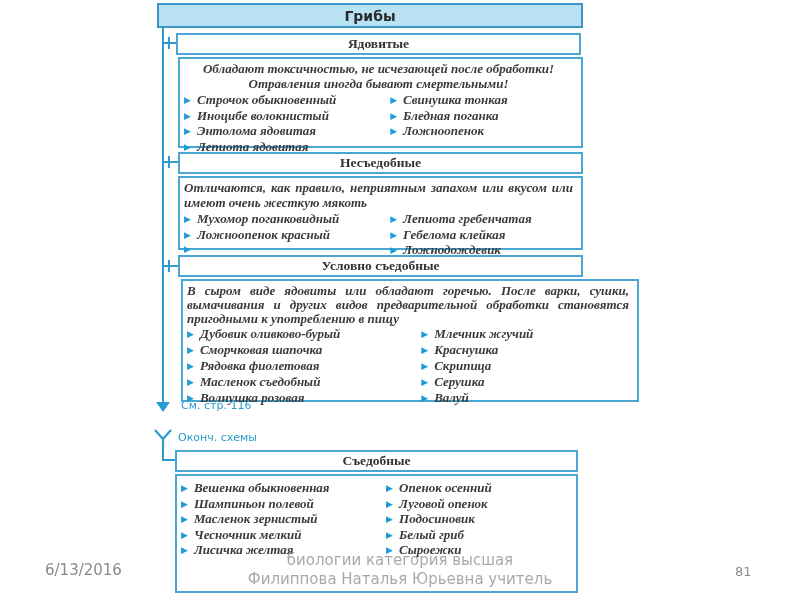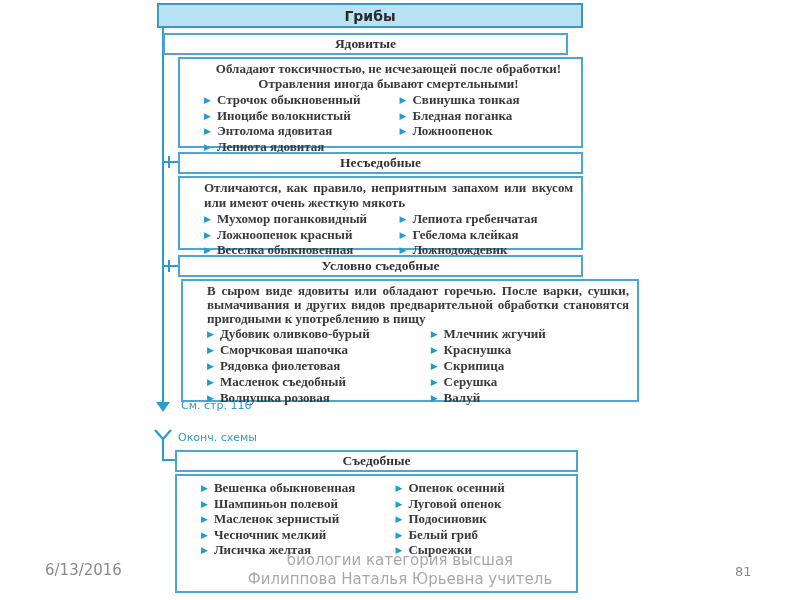--- a/index.html
+++ b/index.html
@@ -21,21 +21,21 @@
   .blue-label{position:absolute;font-family:"DejaVu Sans",sans-serif;font-size:11px;color:#2a9cd0;white-space:nowrap;}
   .fork-icon{position:absolute;left:152px;top:429px;}
   .elbow-v{left:162px;top:446px;width:2px;height:15px;}
   .elbow-h{left:163px;top:459px;width:13px;height:2px;}
 
   
   .sec-header{position:absolute;box-sizing:border-box;background:#ffffff;border:2px solid #4aa6d2;
               display:flex;align-items:center;justify-content:center;
               font-weight:bold;font-size:13.5px;color:#333;}
   .sec-body{position:absolute;box-sizing:border-box;background:#ffffff;border:2px solid #4aa6d2;
-            padding:3px 8px 2px 24px;font-weight:bold;font-size:13px;color:#3a3a3a;line-height:14.6px;}
+            padding:3px 8px 2px 4px;font-weight:bold;font-size:13px;color:#3a3a3a;line-height:14.6px;font-style:italic;}
   .sec-body p{margin:0;}
   .just{text-align:justify;}
   .cent{text-align:center;}
   .cols{display:flex;margin-top:2px;}
   .col-l{width:53%;}
   .col-r{width:47%;}
   .item{display:flex;align-items:baseline;}
   .bullet{color:#1e9cd7;font-size:9px;margin-right:6px;flex:0 0 auto;position:relative;top:-1px;
           font-family:"DejaVu Sans",sans-serif;}
 
@@ -65,21 +65,21 @@
   <div class="arrow-down"></div>
   <div class="blue-label" style="left:181px;top:399px;">См. стр. 116</div>
 
   <svg class="fork-icon" width="22" height="20">
     <path d="M11 19 L11 10 M11 10 L3 1 M11 10 L19 1" stroke="#2a9cd0" stroke-width="2.2" fill="none"></path>
   </svg>
   <div class="blue-label" style="left:178px;top:431px;">Оконч. схемы</div>
   <div class="line elbow-v"></div>
   <div class="line elbow-h"></div>
 
-  <div class="sec-header" style="left:163px;top:33px;width:405px;height:22px;">
+  <div class="sec-header" style="left:176px;top:33px;width:405px;height:22px;">
     <span>Ядовитые</span>
   </div>
   <div class="sec-body" style="left:178px;top:57px;width:405px;height:91px;">
     <p class="cent">Обладают токсичностью, не исчезающей после обработки!</p>
     <p class="cent">Отравления иногда бывают смертельными!</p>
     <div class="cols">
       <div class="col-l">
           <div class="item">
             <span class="bullet">▶</span>
             <span>Строчок обыкновенный</span>
@@ -124,21 +124,20 @@
           <div class="item">
             <span class="bullet">▶</span>
             <span>Мухомор поганковидный</span>
           </div>
           <div class="item">
             <span class="bullet">▶</span>
             <span>Ложноопенок красный</span>
           </div>
           <div class="item">
             <span class="bullet">▶</span>
-            <span>Веселка обыкновенная</span>
           </div>
         </div>
       <div class="col-r">
           <div class="item">
             <span class="bullet">▶</span>
             <span>Лепиота гребенчатая</span>
           </div>
           <div class="item">
             <span class="bullet">▶</span>
             <span>Гебелома клейкая</span>

